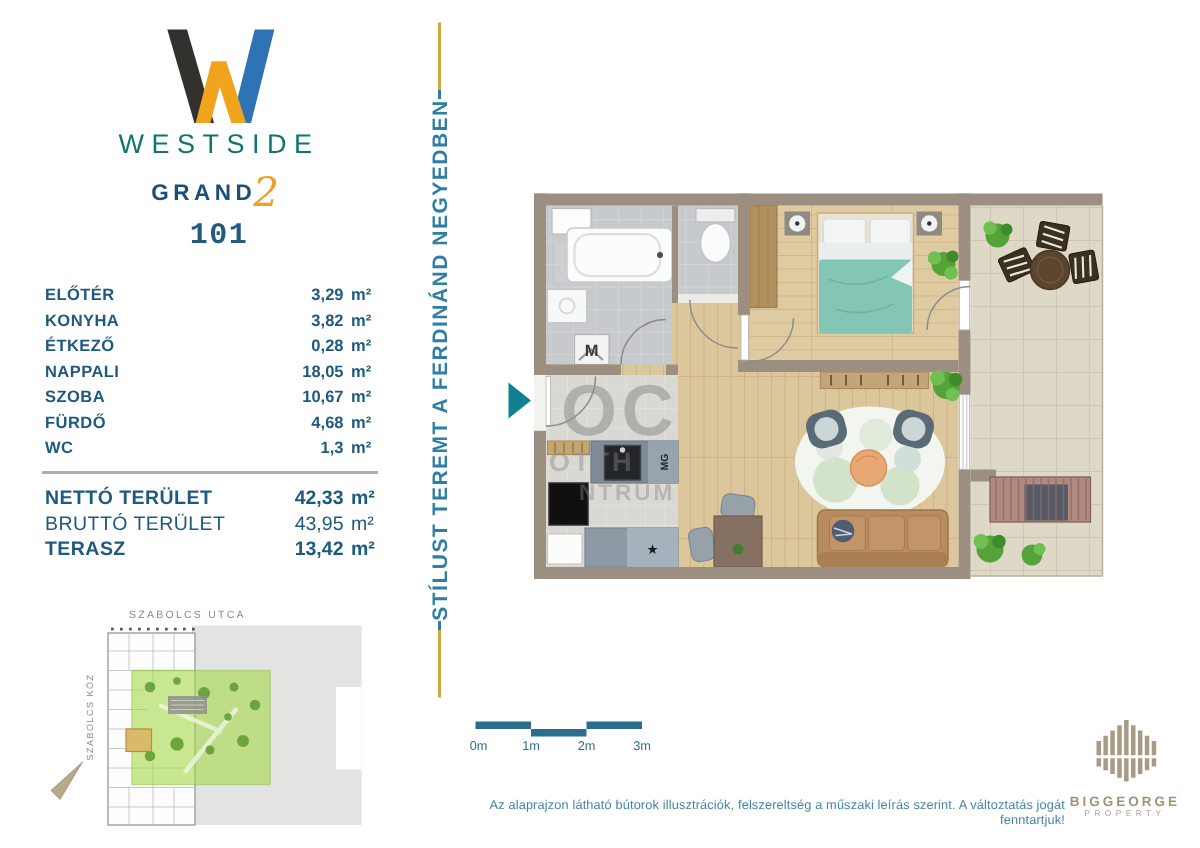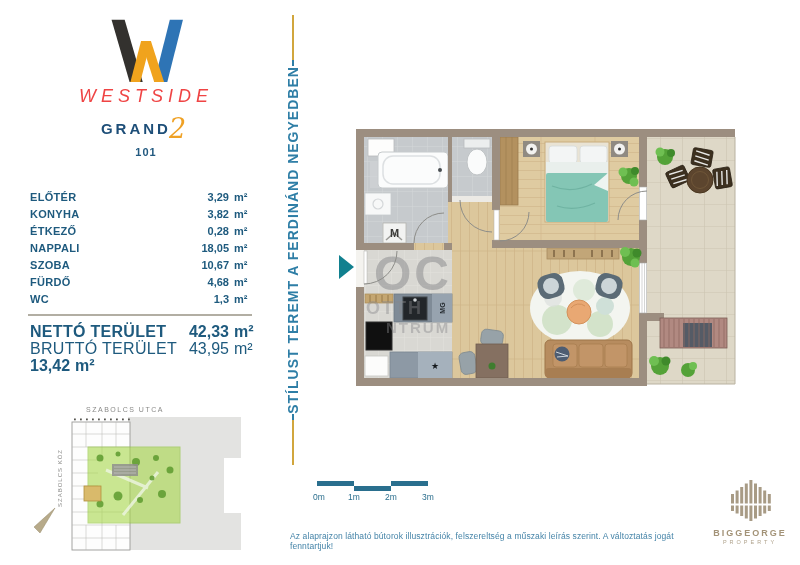--- a/index.html
+++ b/index.html
@@ -2,50 +2,50 @@
 <html><head>
 <meta charset="utf-8">
 <style>
   * { margin:0; padding:0; box-sizing:border-box; }
   html,body { width:800px; height:565px; background:#fff; font-family:"Liberation Sans", sans-serif; overflow:hidden; }
   #page { position:relative; width:800px; height:565px; background:#fff; }
 
   
   .brand { position:absolute; left:30px; top:18px; width:232px; text-align:center; color:#1d4e78; }
   .wmark { display:block; margin:0 auto; }
-  .brand-name { margin-top:4px; font-size:18px; letter-spacing:5px; color:#ef4444; font-weight:400;font-style:italic; }
+  .brand-name { margin-top:4px; font-size:18px; letter-spacing:5px; color:#0f766e; font-weight:400; }
   .brand-line2 { margin-top:2px; font-size:15px; font-weight:700; letter-spacing:3px; color:#1d4e78; position:relative; }
   .brand-line2 .two { font-family:"DejaVu Serif", serif; font-style:italic; font-weight:400; font-size:27px; color:#efa125; position:relative; top:4px; left:-2px; }
-  .unit-no { margin-top:6px; font-size:11px; font-weight:700; color:#235a80; letter-spacing:1px; }
+  .unit-no { margin-top:6px; font-size:20px; font-weight:700; color:#235a80; letter-spacing:1px;font-family:Liberation Mono, monospace; }
 
   
   .rooms { position:absolute; left:30px; top:188px; width:224px; color:#1e5a7e; font-size:11px; font-weight:600; }
   .room-row { display:flex; align-items:center; height:17px; }
   .room-row .lbl { flex:1; text-align:left; letter-spacing:0.3px; }
   .room-row .val { text-align:right; min-width:34px; }
   .room-row .unit { width:20px; text-align:left; margin-left:5px; }
   .room-row.bold { font-weight:400; }
   .tot-divider { position:absolute; left:28px; top:314px; width:224px; height:2px; background:#b2aea3; }
-  .totals { position:absolute; left:30px; top:323px; width:224px; color:#1e5a7e; font-size:16px; font-weight:600; }
+  .totals { position:absolute; left:30px; top:323px; width:224px; color:#1e5a7e; font-size:13px; font-weight:600; }
 
   
   .tagline-wrap { position:absolute; left:68px; top:230px; width:450px; height:20px;
                   transform:rotate(-90deg); display:flex; align-items:center; justify-content:space-between; }
   .gold-line { width:64px; height:2px; background:#d1a63d; }
   .teal-dash { width:9px; height:2px; background:#2e7ea6; }
   .tagline-text { font-size:14px; font-weight:600; letter-spacing:1px; color:#2e7ea6; white-space:nowrap; }
 
   
   .plan { position:absolute; left:336px; top:116px; width:400px; height:272px; }
 
   
   .scalebar { position:absolute; left:306px; top:477px; width:140px; height:28px;text-align:right; }
 
   
-  .disclaimer { position:absolute; left:290px; top:531px; width:420px; text-align:left;
+  .disclaimer { position:absolute; left:290px; top:531px; width:420px; text-align:right;
                 font-size:8.5px; color:#4584a8; letter-spacing:0.1px; }
 
   
   .developer { position:absolute; left:698px; top:480px; width:104px; text-align:center; }
   .dev-name { margin-top:2px; font-size:9px; font-weight:700; letter-spacing:2px; color:#a39378; }
   .dev-sub  { margin-top:1px; font-size:5.5px; letter-spacing:3px; color:#b0a38d; }
 
   
   .sitemap { position:absolute; left:28px; top:400px; width:220px; height:158px; }
 </style>
@@ -112,20 +112,21 @@
           <span class="lbl">NETTÓ TERÜLET</span>
           <span class="val">42,33</span>
           <span class="unit">m²</span>
         </div>
         <div class="room-row bold">
           <span class="lbl">BRUTTÓ TERÜLET</span>
           <span class="val">43,95</span>
           <span class="unit">m²</span>
         </div>
         <div class="room-row">
+          <span class="lbl">TERASZ</span>
           <span class="val">13,42</span>
           <span class="unit">m²</span>
         </div>
       </div>
     </div>
 
   <div class="tagline-wrap">
     <div class="gold-line"></div>
     <div class="teal-dash"></div>
     <div class="tagline-text">STÍLUST TEREMT A FERDINÁND NEGYEDBEN</div>

